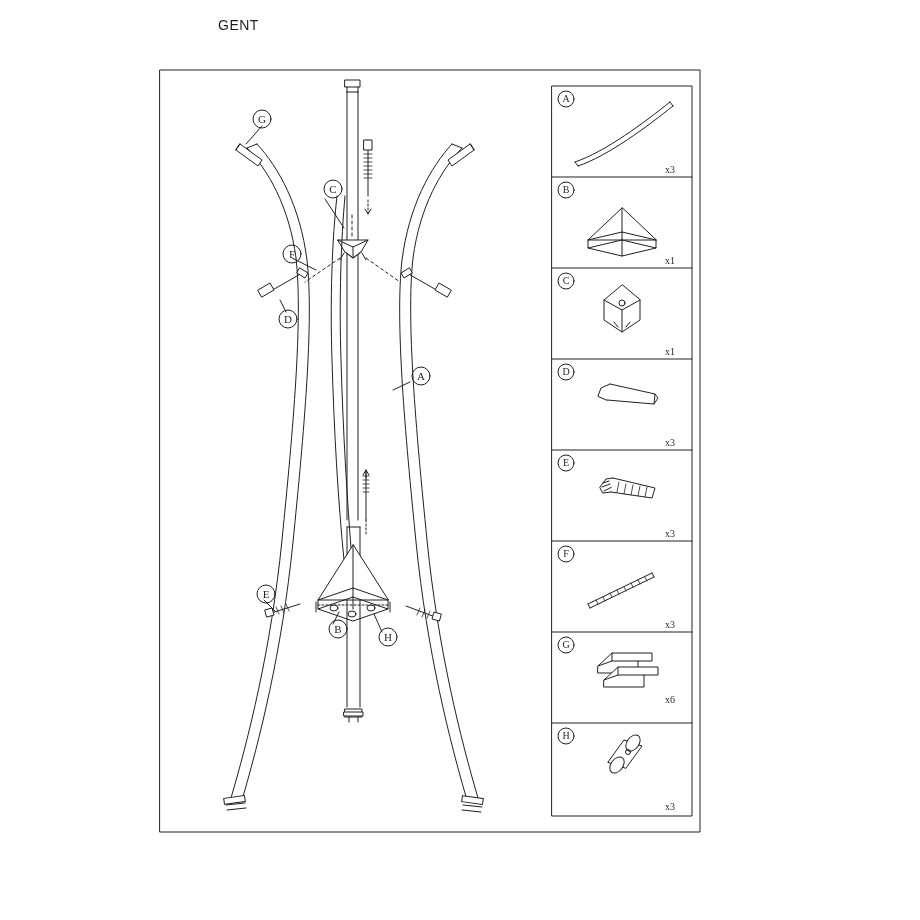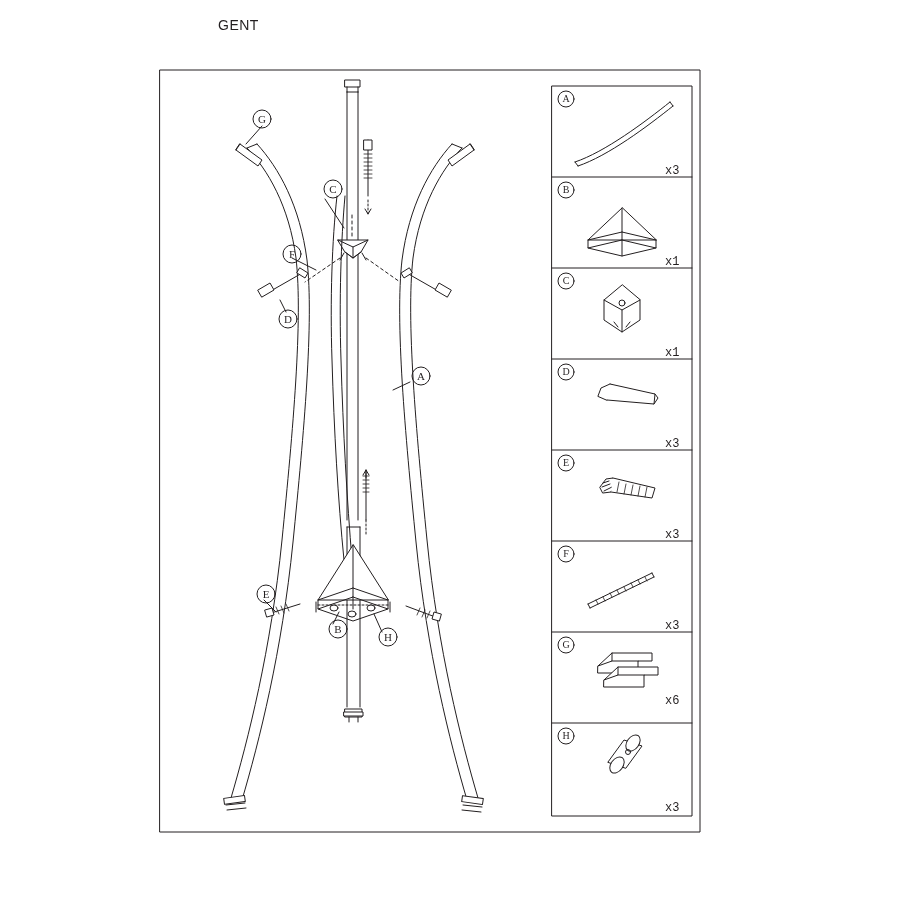--- a/index.html
+++ b/index.html
@@ -49,22 +49,22 @@
     position: absolute;
     font-size: 10px;
     font-family: "Liberation Serif", serif;
     color: #231f20;
     text-align: center;
     width: 14px;
     line-height: 14px;
   }
   .qty {
     position: absolute;
-    font-size: 12px;
-    font-family: Liberation Mono, monospace;
+    font-size: 10px;
+    font-family: Liberation Serif, serif;
     color: #231f20;
     white-space: nowrap;
   }
 </style>
 </head>
 <body>
 
 <div id="sheet">
 
   <div id="title">GENT</div>

